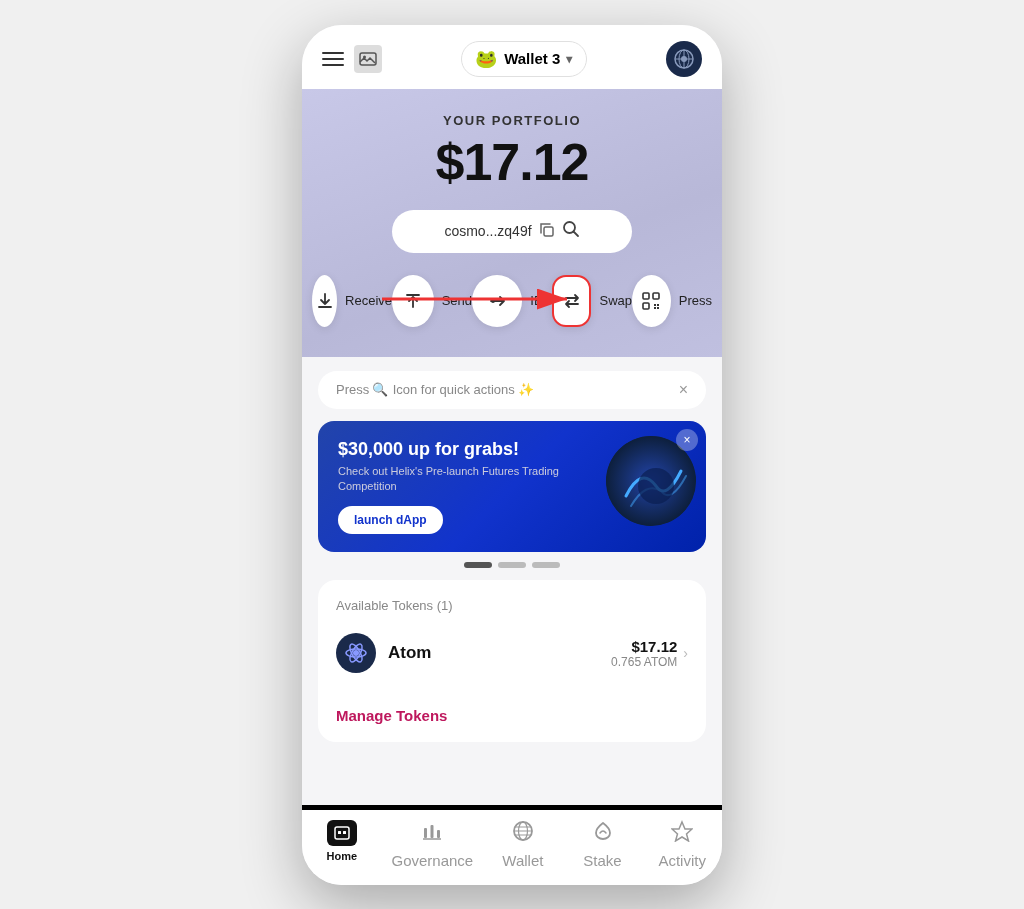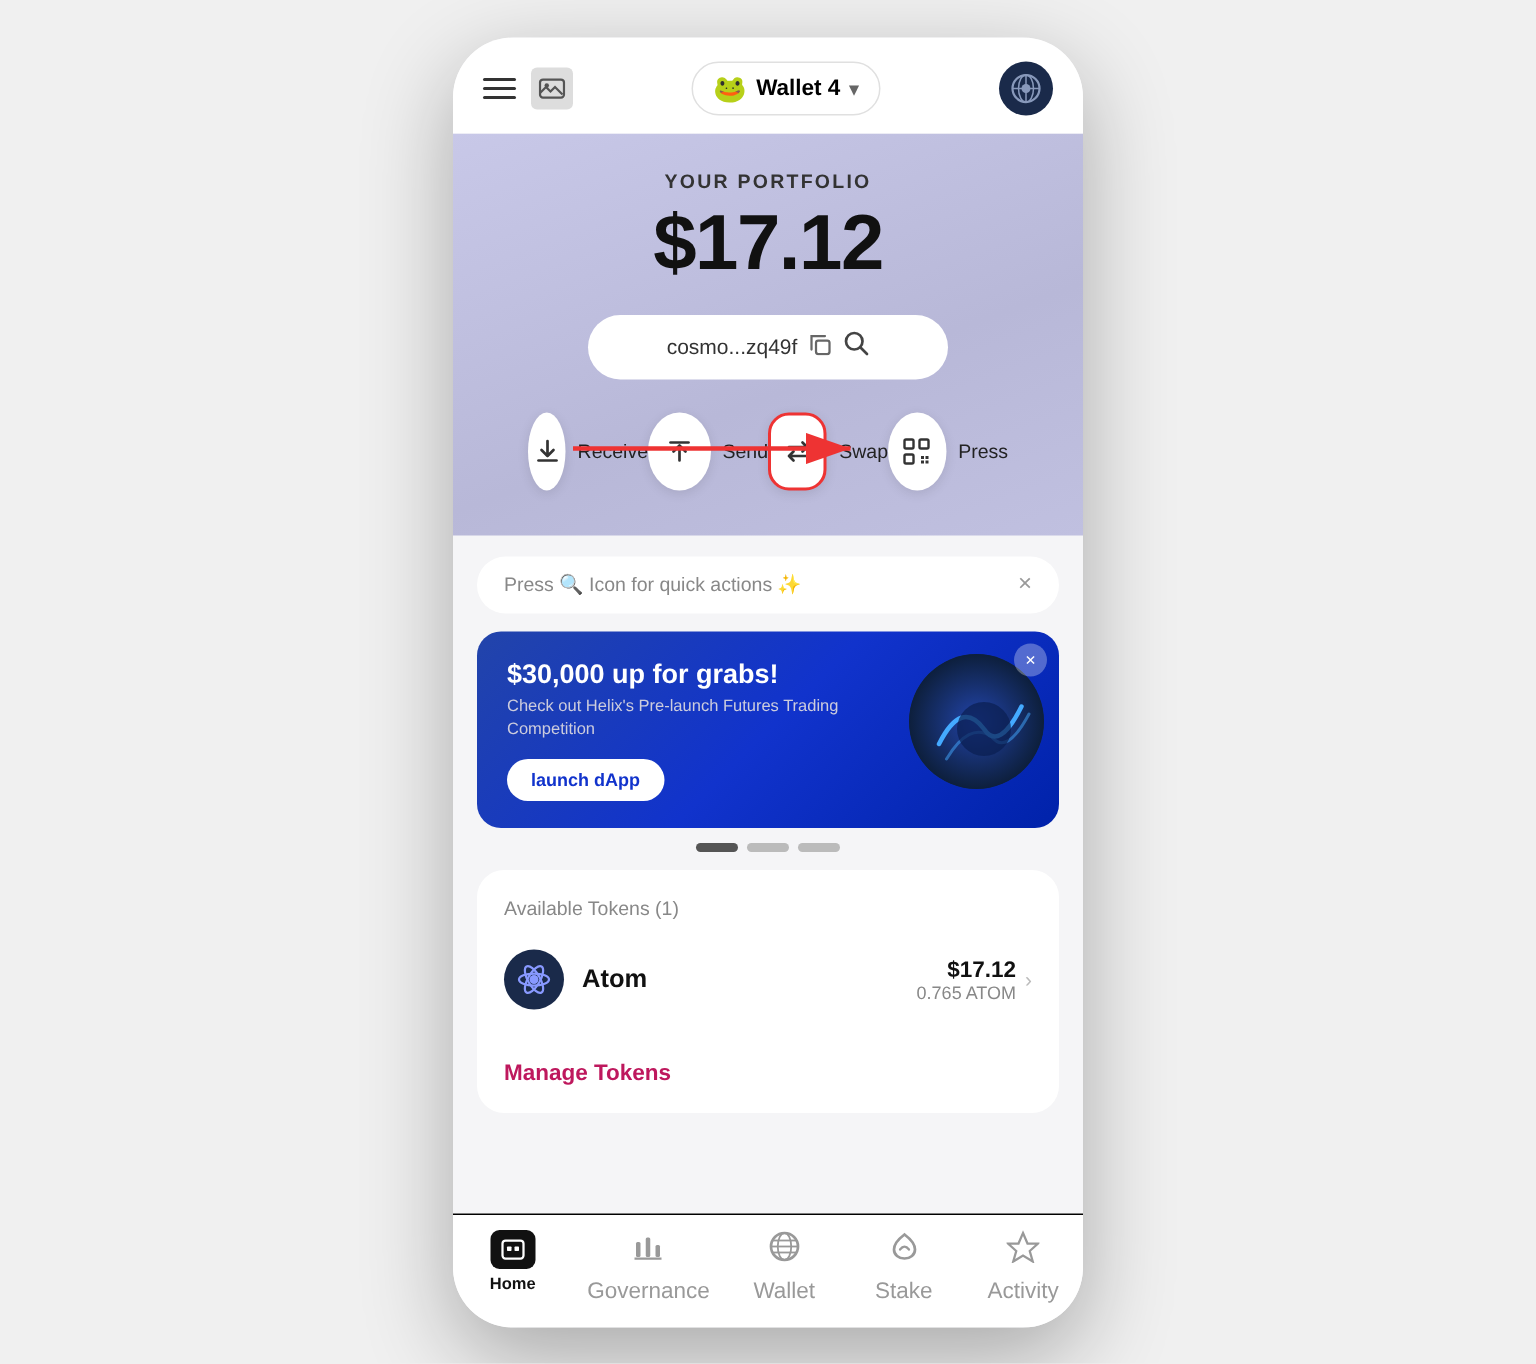--- a/index.html
+++ b/index.html
@@ -339,21 +339,21 @@
       font-weight: 700;
       color: #be185d;
       margin-top: 28px;
       cursor: pointer;
       display: block;
     }
     
     .bottom-nav {
       margin-top: auto;
       background: #fff;
-      border-top: 1px solid #000000;
+      border-top: 5px solid #000000;
       display: flex;
       justify-content: space-around;
       padding: 10px 0 16px;
     }
     .nav-item {
       display: flex;
       flex-direction: column;
       align-items: center;
       gap: 4px;
       cursor: pointer;
@@ -409,21 +409,21 @@
       <div class="image-icon">
         <svg width="18" height="14" viewBox="0 0 18 14" fill="none">
           <rect x="1" y="1" width="16" height="12" rx="2" stroke="#555" stroke-width="1.5"></rect>
           <circle cx="5.5" cy="5" r="1.5" fill="#555"></circle>
           <path d="M1 10l4-4 3 3 3-3 5 5" stroke="#555" stroke-width="1.5" fill="none"></path>
         </svg>
       </div>
     </div>
     <div class="wallet-selector">
       <span class="wallet-emoji">🐸</span>
-      <span>Wallet 4</span>
+      <span>Wallet 3</span>
       <span class="chevron-down">▾</span>
     </div>
     <div class="network-icon">
       <svg width="22" height="22" viewBox="0 0 22 22" fill="none">
         <circle cx="11" cy="11" r="9" stroke="#8899bb" stroke-width="1.5"></circle>
         <circle cx="11" cy="11" r="3" fill="#8899bb"></circle>
         <line x1="11" y1="2" x2="11" y2="20" stroke="#8899bb" stroke-width="1"></line>
         <line x1="2" y1="11" x2="20" y2="11" stroke="#8899bb" stroke-width="1"></line>
         <ellipse cx="11" cy="11" rx="5" ry="9" stroke="#8899bb" stroke-width="1"></ellipse>
       </svg>
@@ -478,20 +478,30 @@
           <div class="action-btn-circle">
             <svg width="22" height="22" viewBox="0 0 22 22" fill="none">
               <circle cx="11" cy="11" r="10" fill="white"></circle>
               <path d="M11 17V7M7 11l4-4 4 4" stroke="#333" stroke-width="1.8" stroke-linecap="round" stroke-linejoin="round"></path>
               <line x1="5" y1="5" x2="17" y2="5" stroke="#333" stroke-width="1.8" stroke-linecap="round"></line>
             </svg>
           </div>
           <span class="action-label">Send</span>
         </div>
 
+        <div class="action-btn">
+          <div class="action-btn-circle">
+            <svg width="22" height="22" viewBox="0 0 22 22" fill="none">
+              <circle cx="11" cy="11" r="10" fill="white"></circle>
+              <path d="M5 11h12M14 7l4 4-4 4" stroke="#333" stroke-width="1.8" stroke-linecap="round" stroke-linejoin="round"></path>
+              <circle cx="7" cy="11" r="2" fill="#333"></circle>
+            </svg>
+          </div>
+          <span class="action-label">IBC</span>
+        </div>
 
         <div class="action-btn">
           <div class="action-btn-square">
             <svg width="22" height="22" viewBox="0 0 22 22" fill="none">
               <path d="M5 8h12M14 5l3 3-3 3" stroke="#333" stroke-width="1.8" stroke-linecap="round" stroke-linejoin="round"></path>
               <path d="M17 14H5M8 11l-3 3 3 3" stroke="#333" stroke-width="1.8" stroke-linecap="round" stroke-linejoin="round"></path>
             </svg>
           </div>
           <span class="action-label">Swap</span>
         </div>

